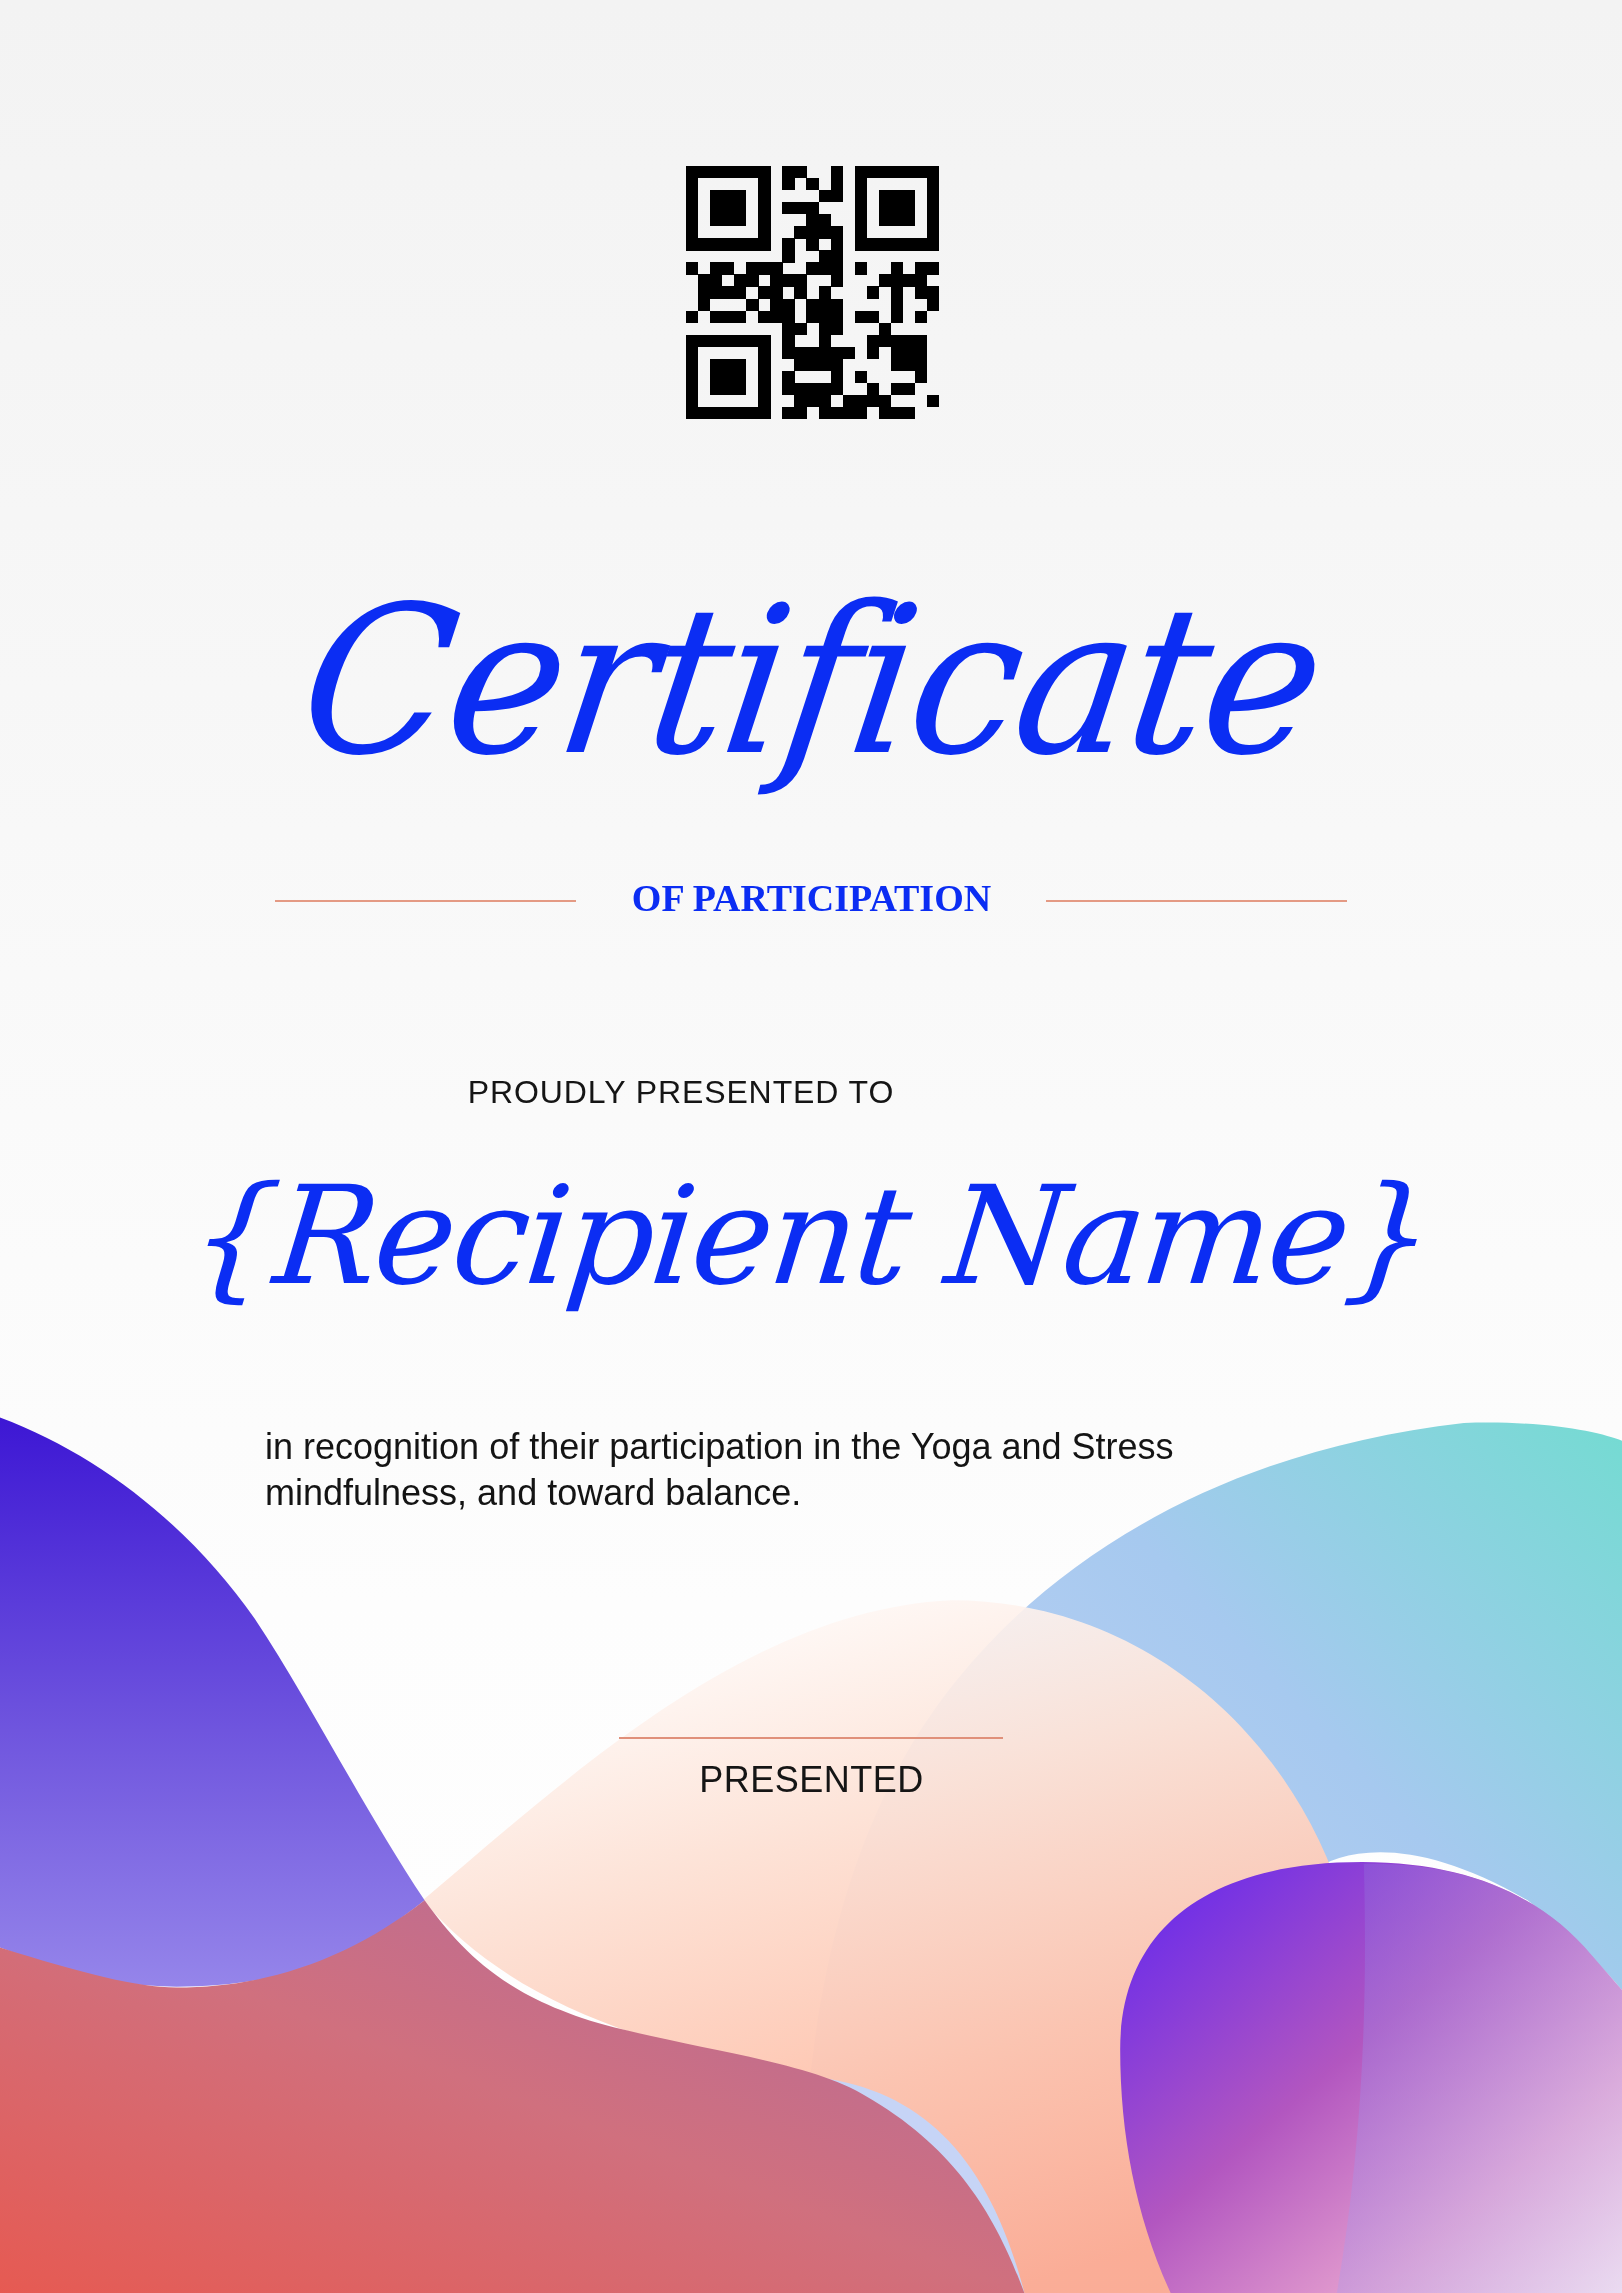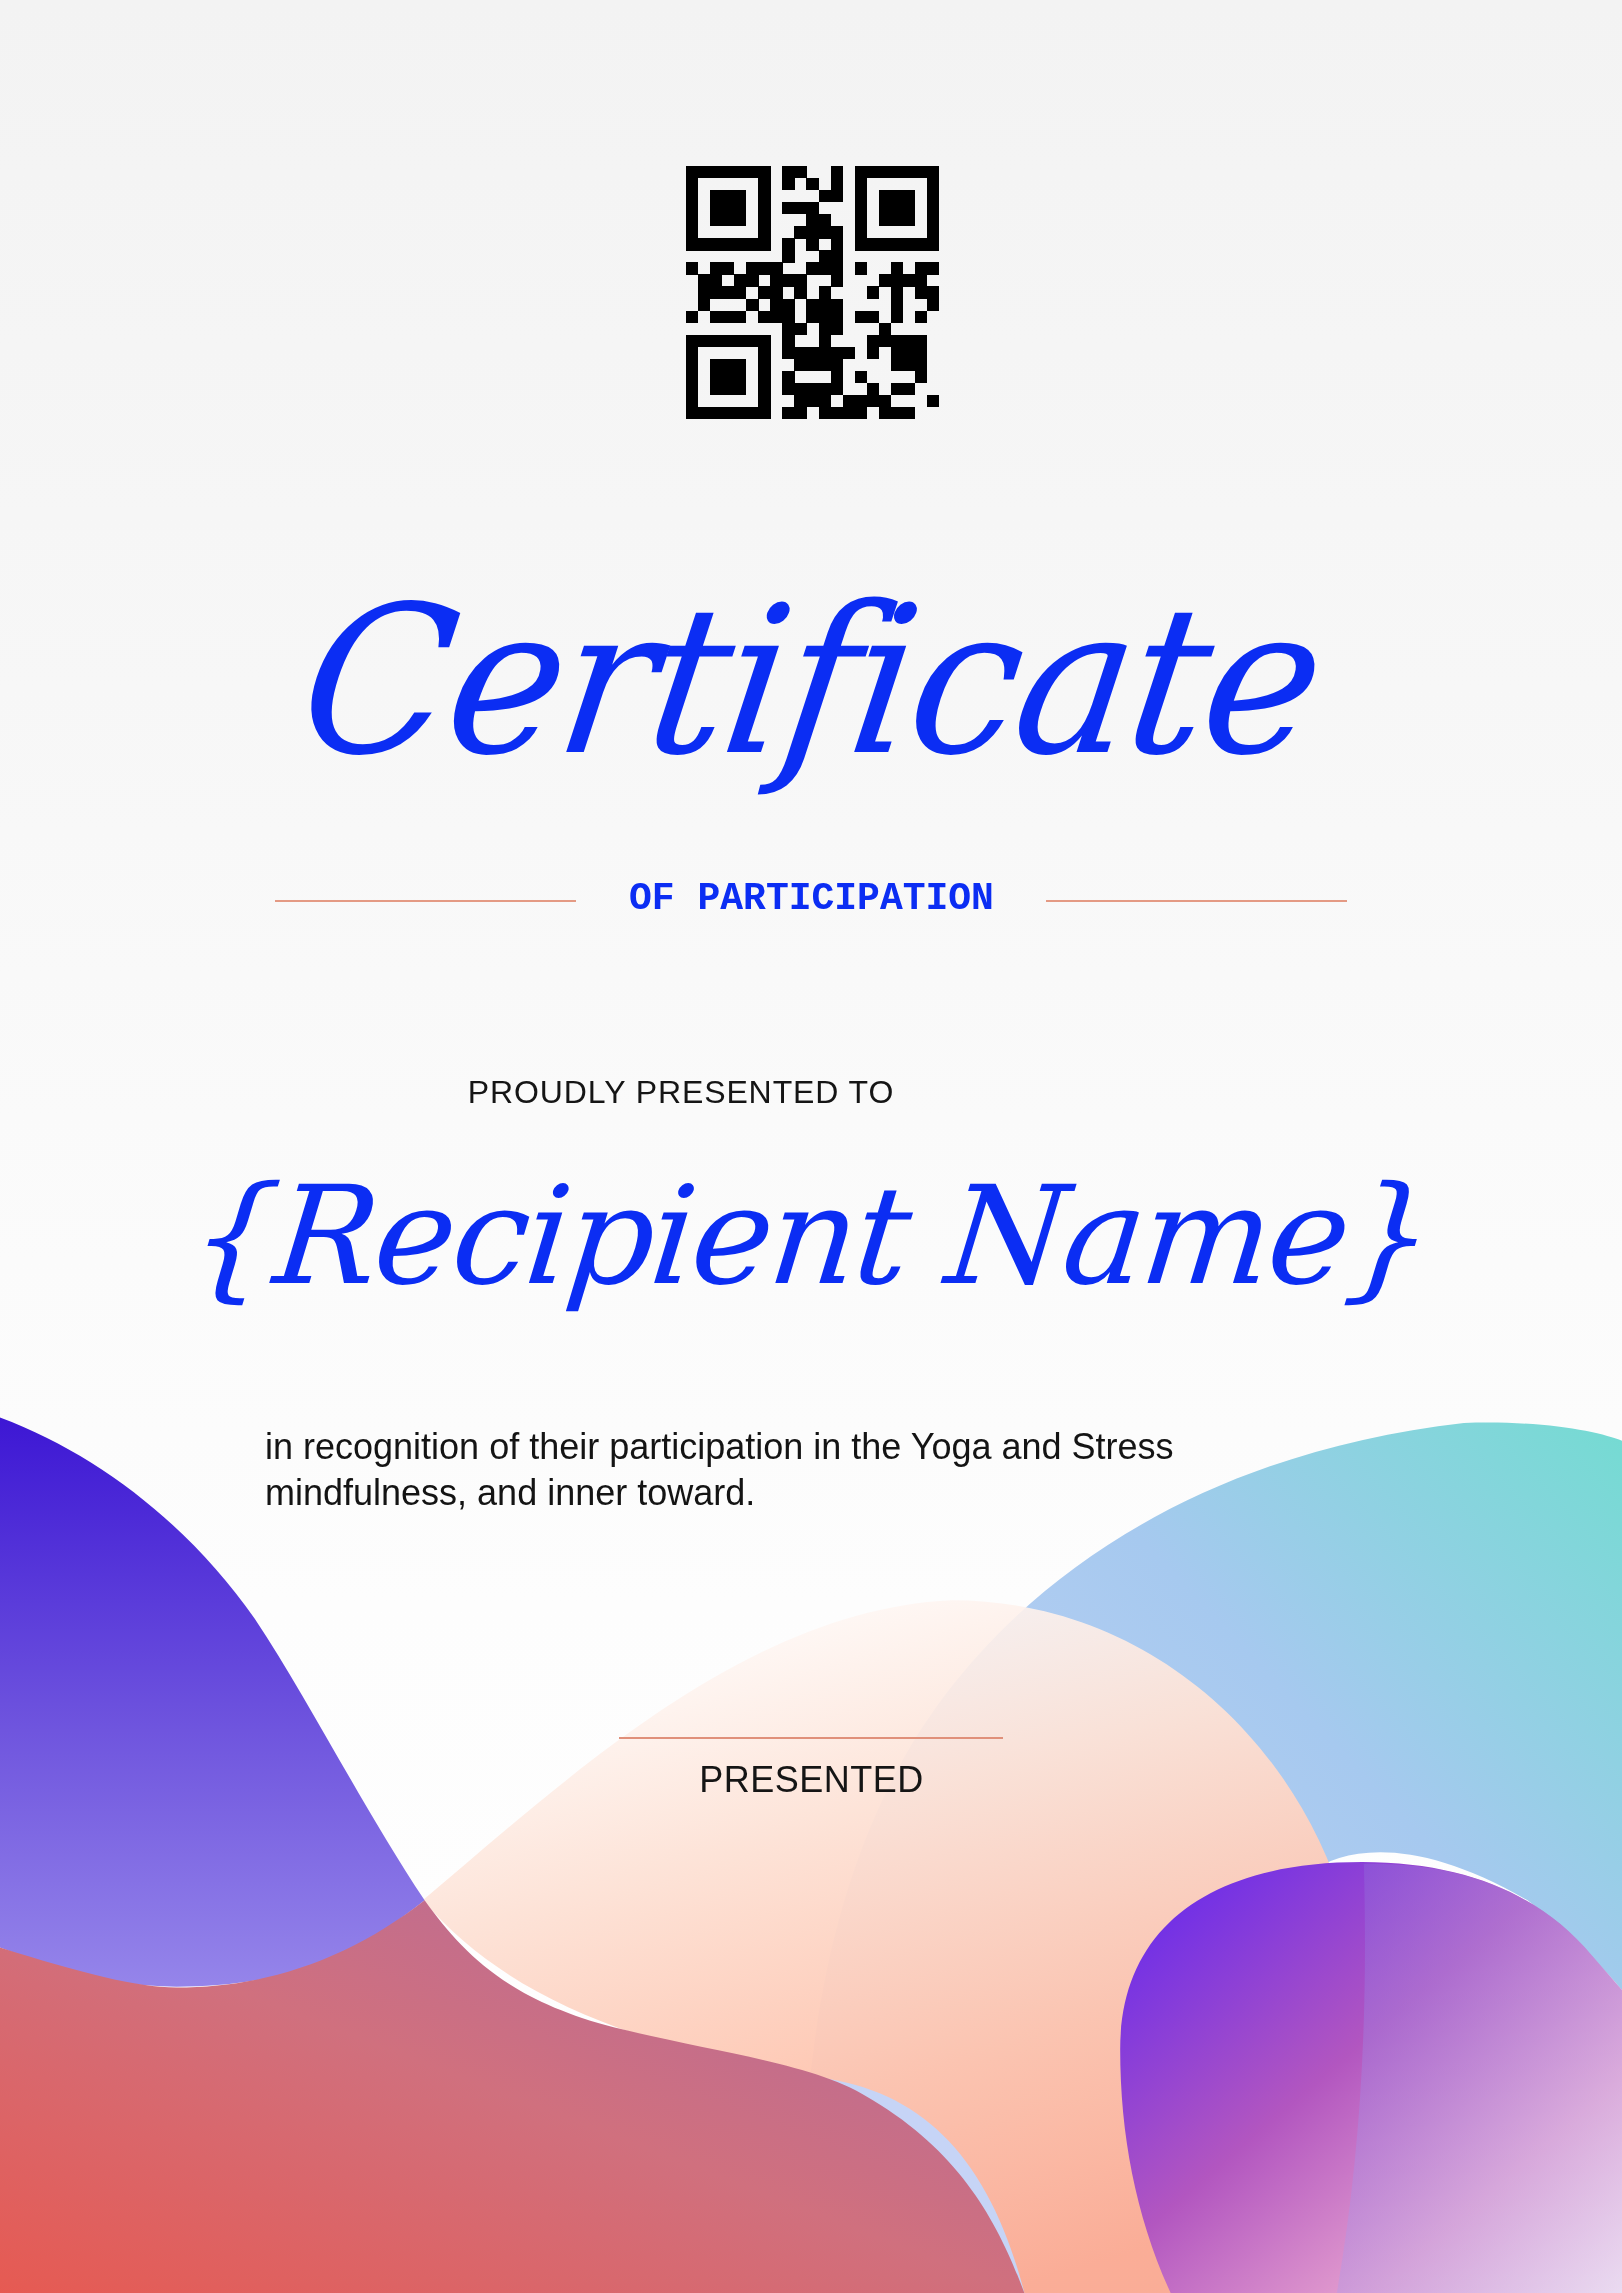--- a/index.html
+++ b/index.html
@@ -27,21 +27,21 @@
     transform: skewX(-8deg) scaleY(1.05);
   }
   .rule {
     position: absolute; height: 1.8px; background: #e49a84;
   }
   .rule.left { left: 275px; top: 900px; width: 301px; }
   .rule.right { left: 1046px; top: 900px; width: 301px; }
   .subtitle {
     position: absolute; left: 0; width: 1623px; top: 876px;
     text-align: center;
-    font-family: Liberation Mono, monospace;
+    font-family: Liberation Serif, serif;
     font-weight: bold; font-size: 38px; line-height: 45px;
     color: #0b2df3;
     letter-spacing: 0px;
   }
   .presented {
     position: absolute; left: 0; width: 1362px; top: 1060px;
     text-align: center;
     font-family: "Liberation Sans", sans-serif;
     font-size: 32px; line-height: 40px;
     color: #151515;
@@ -381,19 +381,19 @@
   <div class="rule left"></div>
   <div class="subtitle">OF PARTICIPATION</div>
   <div class="rule right"></div>
 
   <div class="presented">PROUDLY PRESENTED TO</div>
 
   <div class="recipient">{Recipient Name}</div>
 
   <div class="body-text">
     <div>in recognition of their participation in the Yoga and Stress</div>
-    <div>mindfulness, and inner toward.</div>
+    <div>mindfulness, and toward balance.</div>
   </div>
 
   <div class="sig-line"></div>
   <div class="sig-label">PRESENTED</div>
 </div>
 
 
 </body></html>

